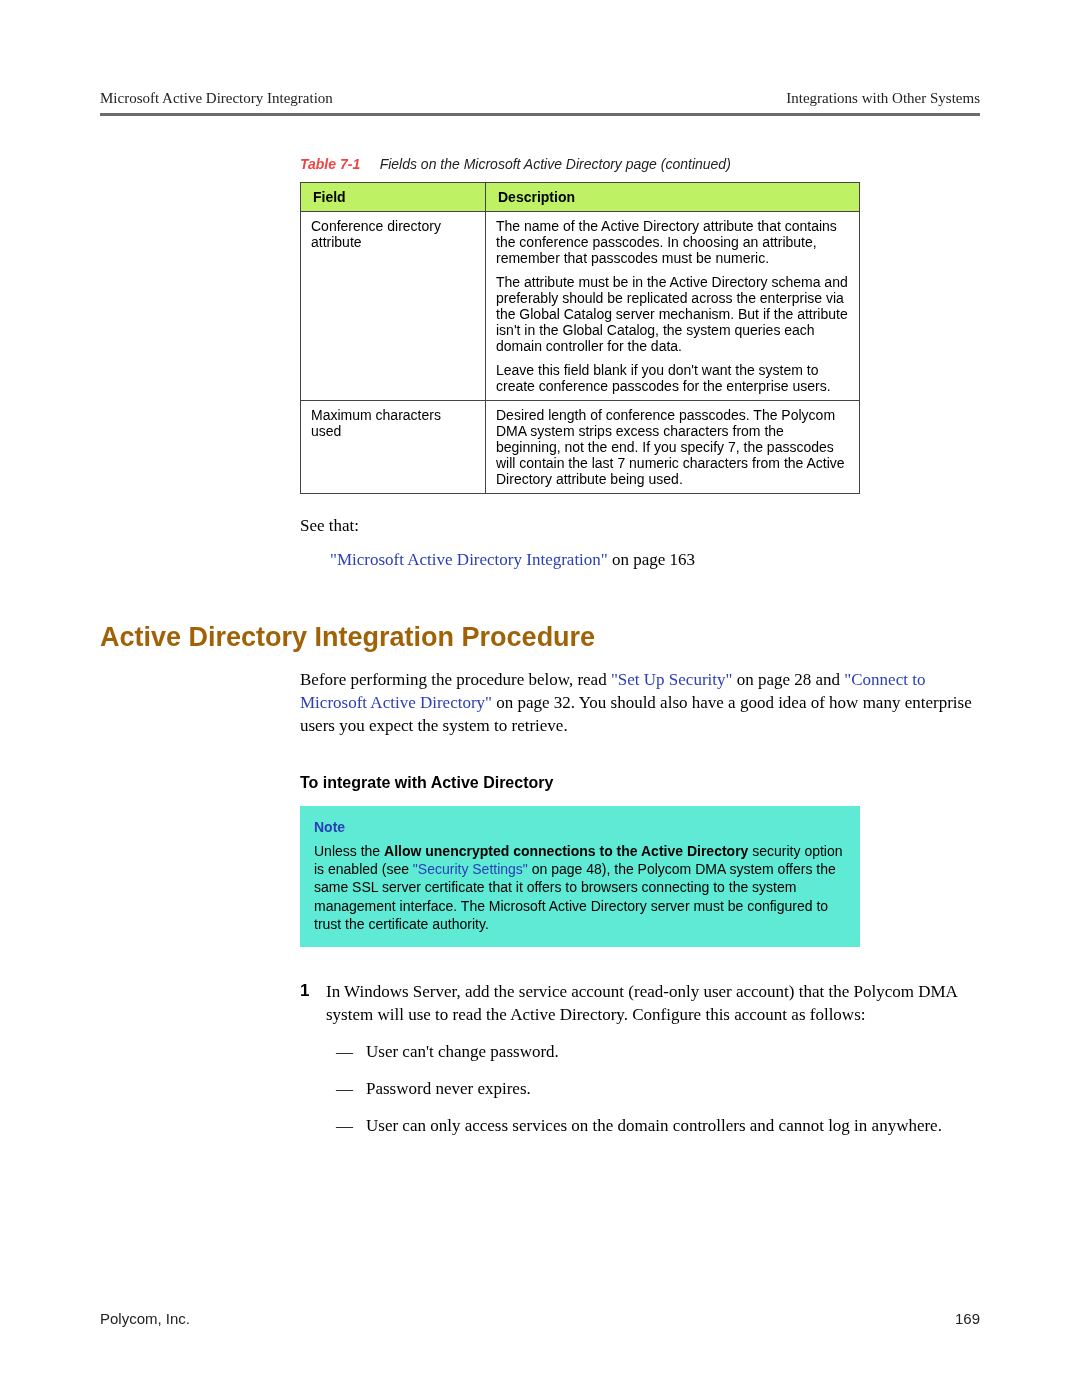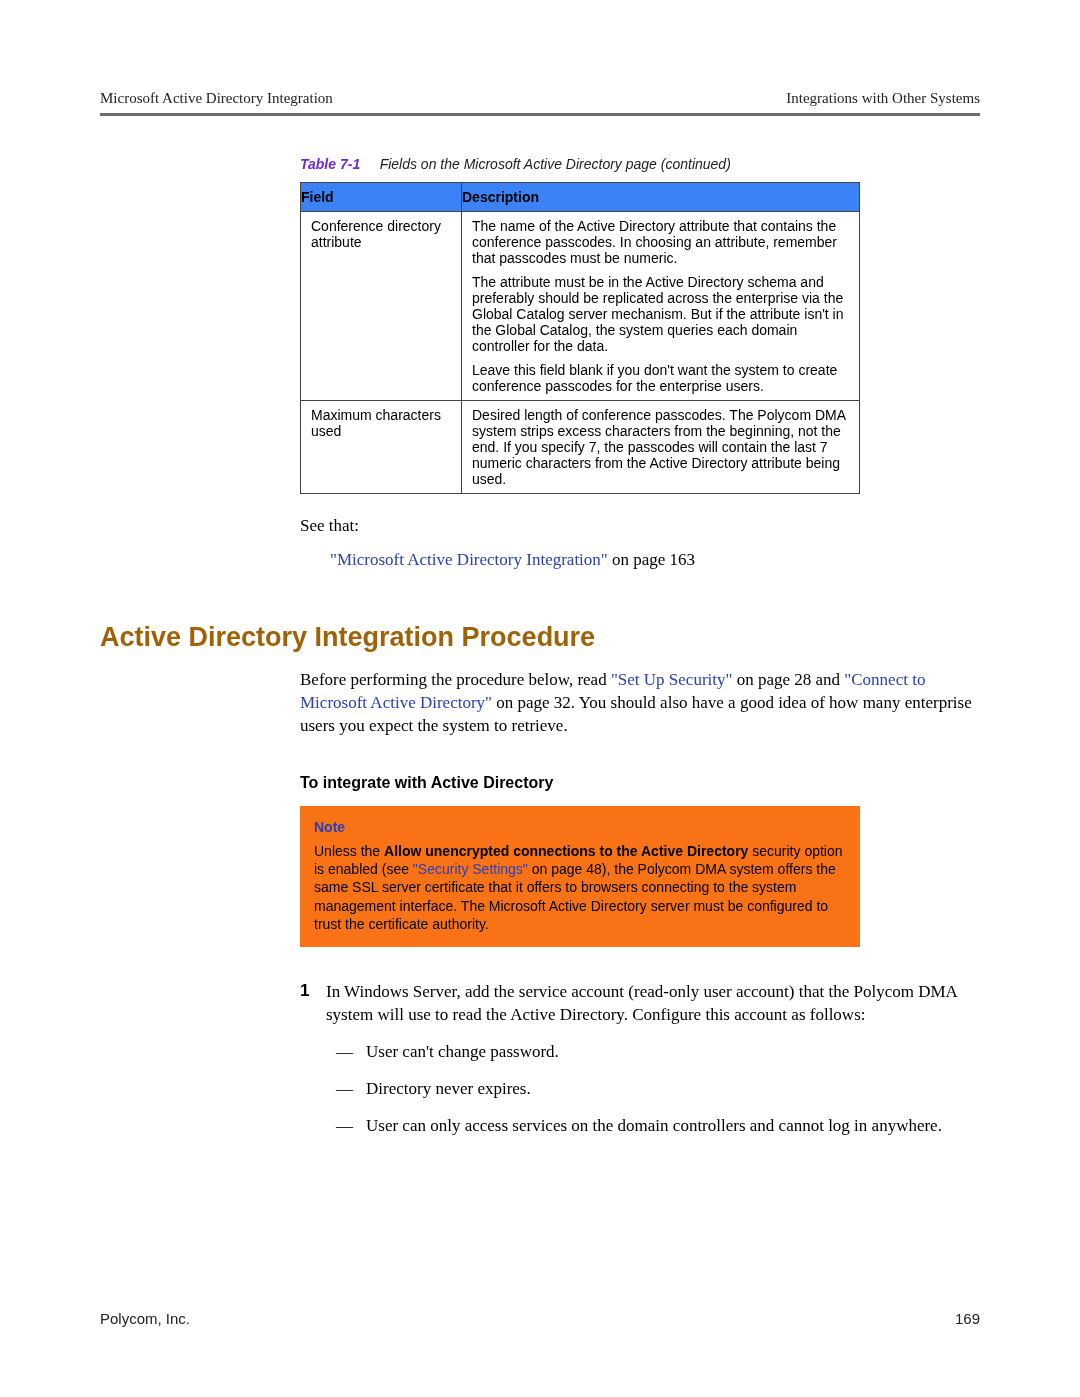--- a/index.html
+++ b/index.html
@@ -30,38 +30,38 @@
     margin: 0 0 40px 0;
   }
   .indented {
     margin-left: 200px;
   }
   .table-caption {
     font-size: 14px;
     margin-bottom: 10px;
   }
   .table-caption .tc-label {
-    color: #6d28d9;
+    color: #ef4444;
     font-weight: bold;
     font-style: italic;
   }
   .table-caption .tc-text {
     font-style: italic;
     color: #222;
   }
   table.data-table {
     border-collapse: collapse;
     width: 560px;
     font-size: 14px;
   }
   table.data-table th {
-    background: #3b82f6;
+    background: #bef264;
     text-align: left;
     font-weight: bold;
-    padding: 6px 0;
+    padding: 6px 12px;
     border: 1px solid #444;
   }
   table.data-table td {
     padding: 6px 10px;
     border: 1px solid #444;
     vertical-align: top;
   }
   .desc-para {
     margin: 0 0 8px 0;
   }
@@ -95,21 +95,21 @@
     margin: 0 0 30px 0;
   }
   .h4 {
     font-family: Liberation Sans, sans-serif;
     font-weight: bold;
     font-size: 16px;
     margin-top: 36px;
     margin-bottom: 14px;
   }
   .note-box {
-    background: #f97316;
+    background: #5eead4;
     padding: 12px 14px 14px 14px;
     font-size: 14px;
     font-family: Arial, Helvetica, sans-serif;
     line-height: 1.3;
     width: 560px;
     box-sizing: border-box;
   }
   .note-title {
     color: #2a3fb5;
     font-weight: bold;
@@ -224,21 +224,21 @@
       <div class="ol-num">1</div>
       <div class="ol-body">
         <div>In Windows Server, add the service account (read-only user account) that the Polycom DMA system will use to read the Active Directory. Configure this account as follows:</div>
         <div class="dash-list">
           <div class="dash-item">
             <div class="dash">—</div>
             <div>User can't change password.</div>
           </div>
           <div class="dash-item">
             <div class="dash">—</div>
-            <div>Directory never expires.</div>
+            <div>Password never expires.</div>
           </div>
           <div class="dash-item">
             <div class="dash">—</div>
             <div>User can only access services on the domain controllers and cannot log in anywhere.</div>
           </div>
         </div>
       </div>
     </div>
   </div>
 

